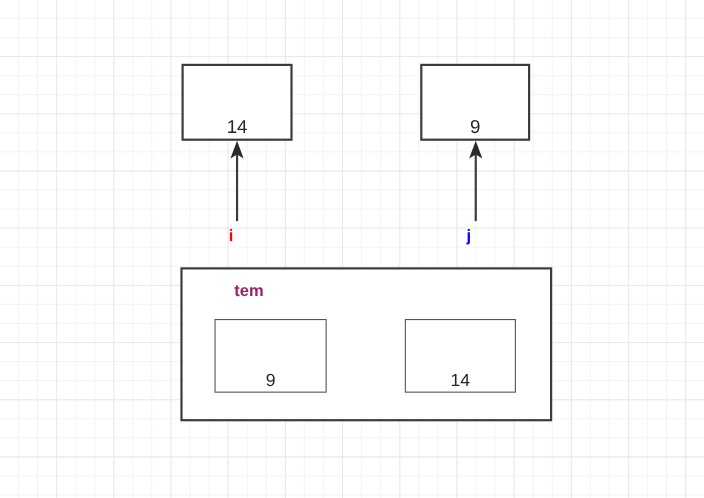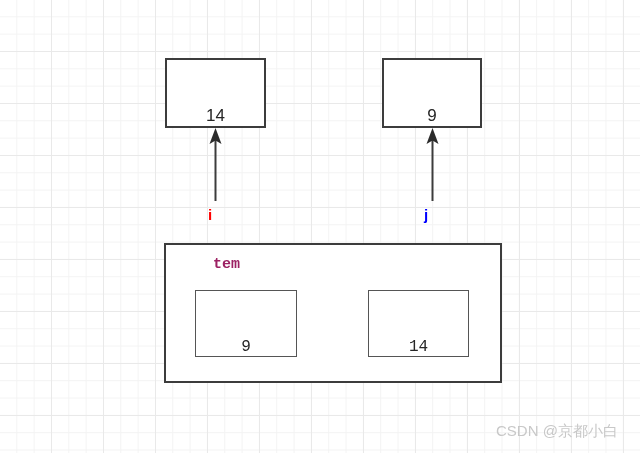--- a/index.html
+++ b/index.html
@@ -46,21 +46,20 @@
   }
   .box-inner-small {
     border: 1.5px solid #555555;
     font-size: 16px;
   }
   .container-box {
     position: absolute;
     box-sizing: border-box;
     border: 2.5px solid #3c3c3c;
     background: #ffffff;
-    font-family: Liberation Mono, monospace;
   }
 
   .ptr-label {
     position: absolute;
     font-weight: bold;
     font-size: 15px;
     line-height: 1;
   }
   .ptr-i { color: #ff0000; }
   .ptr-j { color: #0000ff; }
@@ -119,15 +118,14 @@
 
     <div class="box box-inner-small" style="left:29px; top:45px; width:102px; height:67px;">
       <span>9</span>
     </div>
 
     <div class="box box-inner-small" style="left:202px; top:45px; width:101px; height:67px;">
       <span>14</span>
     </div>
   </div>
 
-  <div class="watermark" style="left:496px; top:422px;">CSDN @京都小白</div>
 
 </div>
 
 </body></html>

